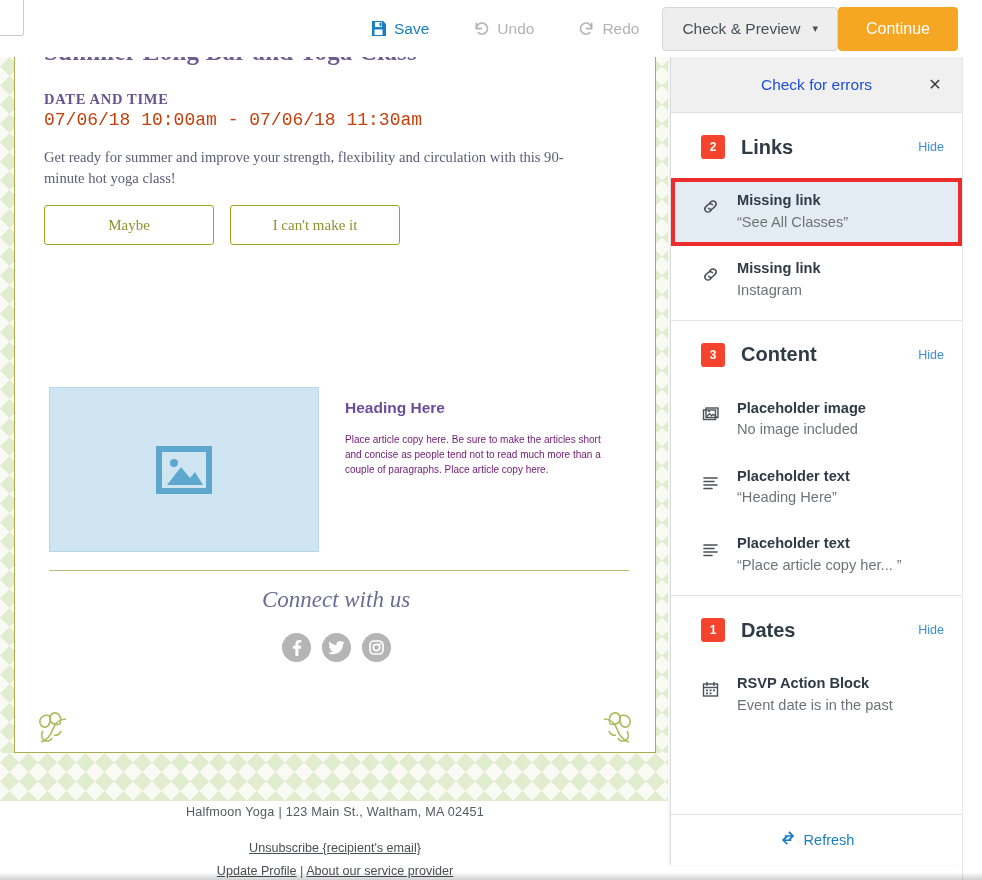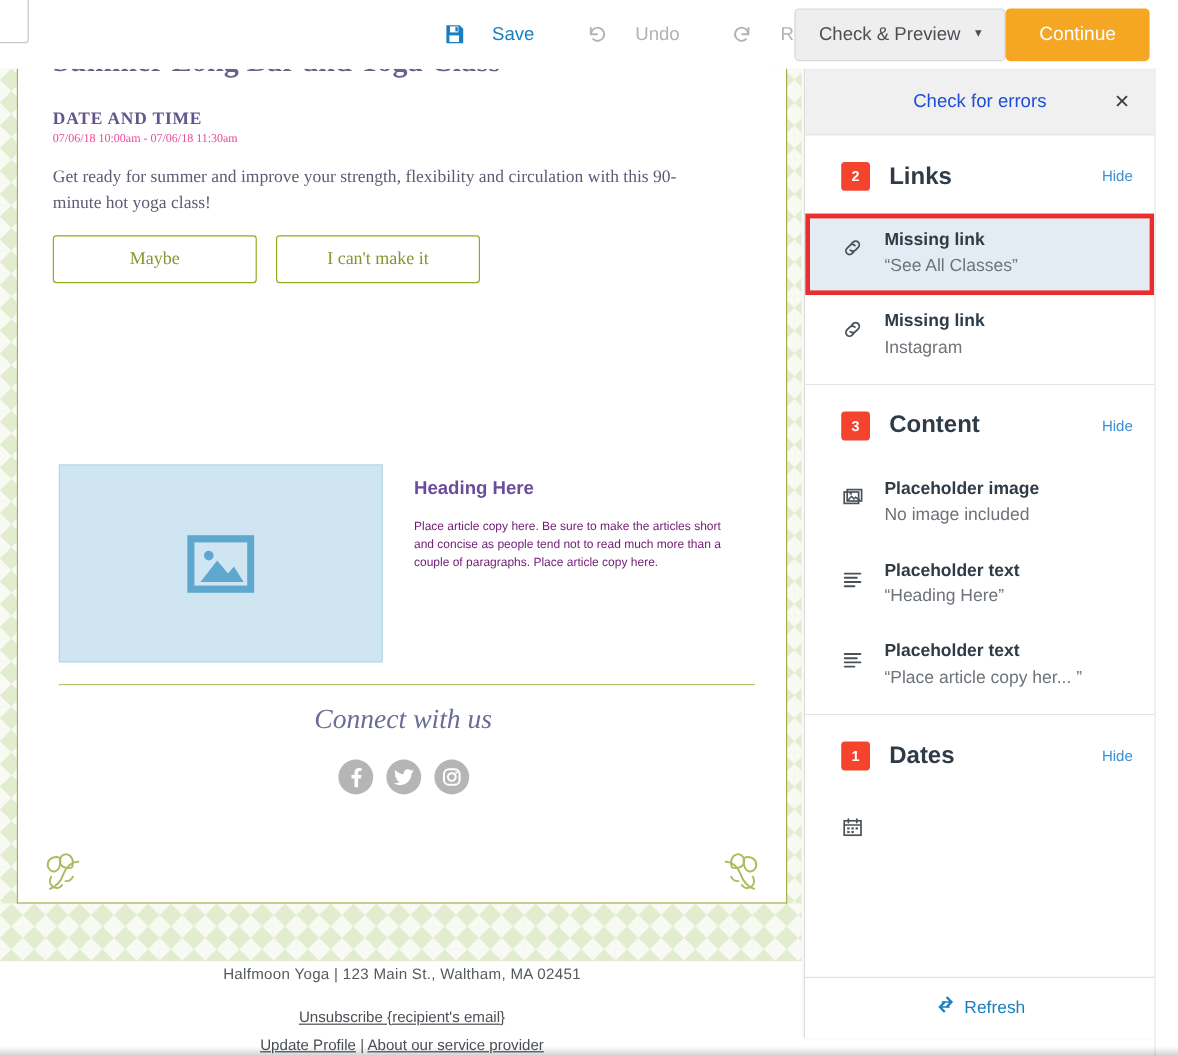--- a/index.html
+++ b/index.html
@@ -31,21 +31,21 @@
     width: 36px; height: 46px;
     border: 1px solid #c9c9c9;
     border-radius: 3px;
     background: #fff;
   }
   .tb-actions {
     position: absolute; left: 348px; top: 0;
     height: 57px; display: flex; align-items: center; gap: 0;
   }
   .tb-btn {
-    display: flex; align-items: center; gap: 23px;
+    display: flex; align-items: center; gap: 7px;
     font-size: 15.5px;
     padding: 0 22px;
     height: 40px;
     background: transparent; border: none;
     cursor: pointer;
     font-family: "Liberation Sans", sans-serif;
   }
   .tb-btn.save { color: #1a7fc1; font-weight: 400; }
   .tb-btn.disabled { color: #b3b3b3; cursor: default; }
   .tb-ico { display: inline-flex; width: 17px; height: 17px; align-items: center; justify-content: center; }
@@ -134,23 +134,23 @@
   }
   .dt-label {
     margin-top: 14px;
     font-family: "Liberation Serif", serif;
     font-weight: 700;
     font-size: 14.5px;
     letter-spacing: .7px;
     color: #63558b;
   }
   .dt-value {
-    font-family: Liberation Serif, serif;
-    font-size: 10px;
-    color: #ec4899;
+    font-family: Liberation Mono, monospace;
+    font-size: 18px;
+    color: #c2410c;
     margin-top: 2px;
   }
   .blurb {
     margin-top: 17px;
     font-family: "Liberation Serif", serif;
     font-size: 14.6px;
     line-height: 1.45;
     color: #5a5d76;
     max-width: 530px;
   }
@@ -657,20 +657,24 @@
               <path d="M6 2.5v3M13 2.5v3" stroke="#4a5157" stroke-width="1.4" stroke-linecap="round"></path>
               <g fill="#4a5157">
                 <rect x="5" y="9.5" width="2" height="1.7"></rect>
                 <rect x="8.5" y="9.5" width="2" height="1.7"></rect>
                 <rect x="12" y="9.5" width="2" height="1.7"></rect>
                 <rect x="5" y="12.5" width="2" height="1.7"></rect>
                 <rect x="8.5" y="12.5" width="2" height="1.7"></rect>
               </g>
             </svg>
         </div>
+        <div class="item-txt">
+          <div class="item-title">RSVP Action Block</div>
+          <div class="item-sub">Event date is in the past</div>
+        </div>
       </div>
     </div>
 
     <div class="panel-foot">
       <span>
         <svg width="17" height="17" viewBox="0 0 17 17">
             <path d="M3 4.5h8.5L8.6 1.6 10 .3l5 5-5 5-1.4-1.4 2.9-2.9H5v-1.5z" fill="#1a7fc1" transform="translate(0,1) scale(0.95)"></path>
             <path d="M14 12.5H5.5l2.9 2.9L7 16.7l-5-5 5-5 1.4 1.4-2.9 2.9H12v1.5z" fill="#1a7fc1" transform="translate(0,-1) scale(0.95)"></path>
           </svg>
       </span>

